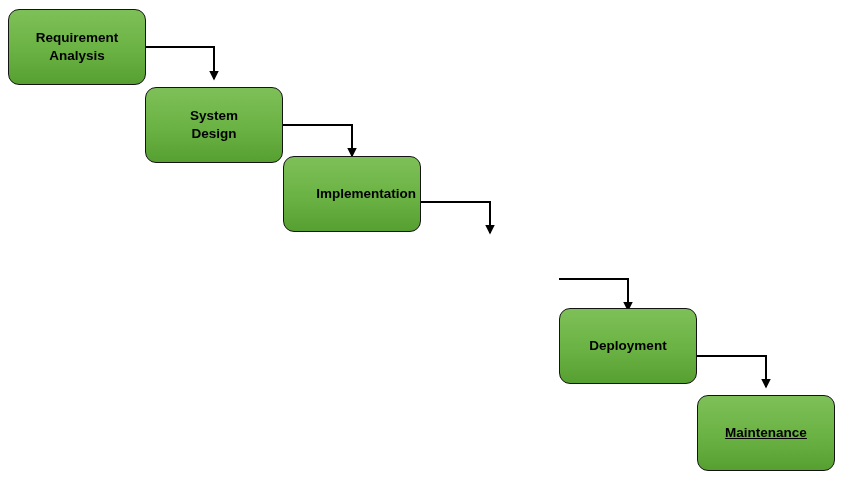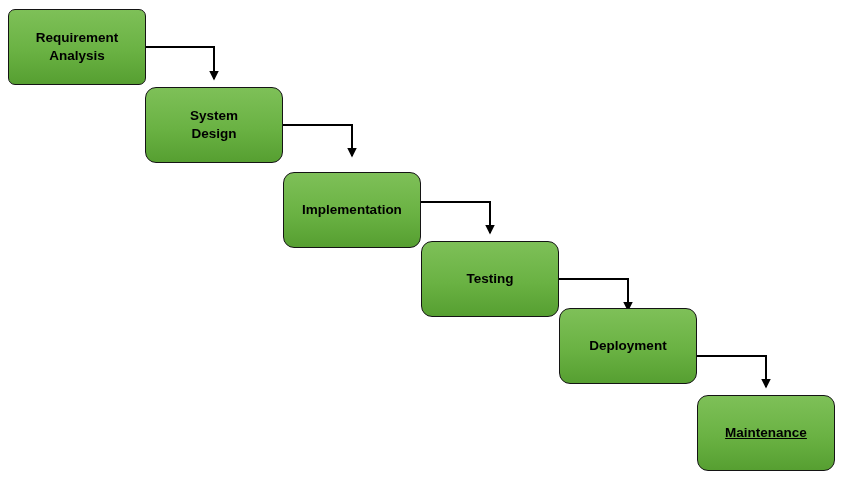--- a/index.html
+++ b/index.html
@@ -29,23 +29,23 @@
   }
   .stage-label {
     font-size: 13.5px;
     font-weight: bold;
     color: #000000;
     text-align: center;
     line-height: 1.35;
     white-space: pre-line;
     padding: 0 4px;
   }
-  .s0 { left: 8px;   top: 9px; border-radius: 7px; }
+  .s0 { left: 8px;   top: 9px; }
   .s1 { left: 145px; top: 87px; justify-content: center; }
-  .s2 { left: 283px; top: 172px; }
+  .s2 { left: 283px; top: 156px; justify-content: flex-end; }
   .s3 { left: 421px; top: 241px; }
   .s4 { left: 559px; top: 308px; }
   .s5 { left: 697px; top: 395px; text-decoration: underline; }
   #connectors {
     position: absolute;
     left: 0;
     top: 0;
     pointer-events: none;
   }
   #connectors path.connector {
@@ -79,23 +79,20 @@
 
   <div class="stage s1">
     <span class="stage-label">System
 Design</span>
   </div>
 
   <div class="stage s2">
     <span class="stage-label">Implementation</span>
   </div>
 
-  <div class="stage s3">
-    <span class="stage-label">Testing</span>
-  </div>
 
   <div class="stage s4">
     <span class="stage-label">Deployment</span>
   </div>
 
   <div class="stage s5">
     <span class="stage-label">Maintenance</span>
   </div>
 
 </div>

